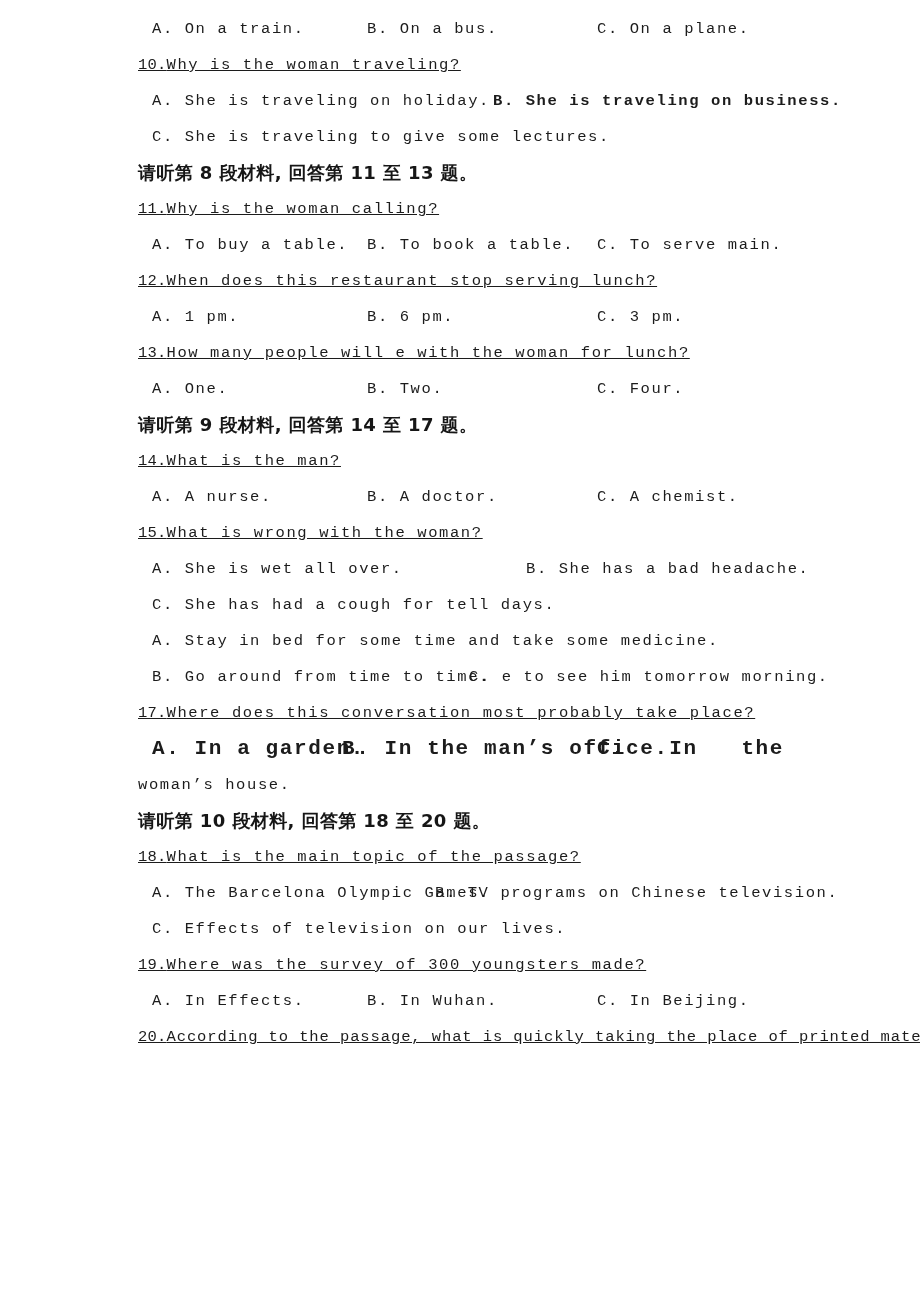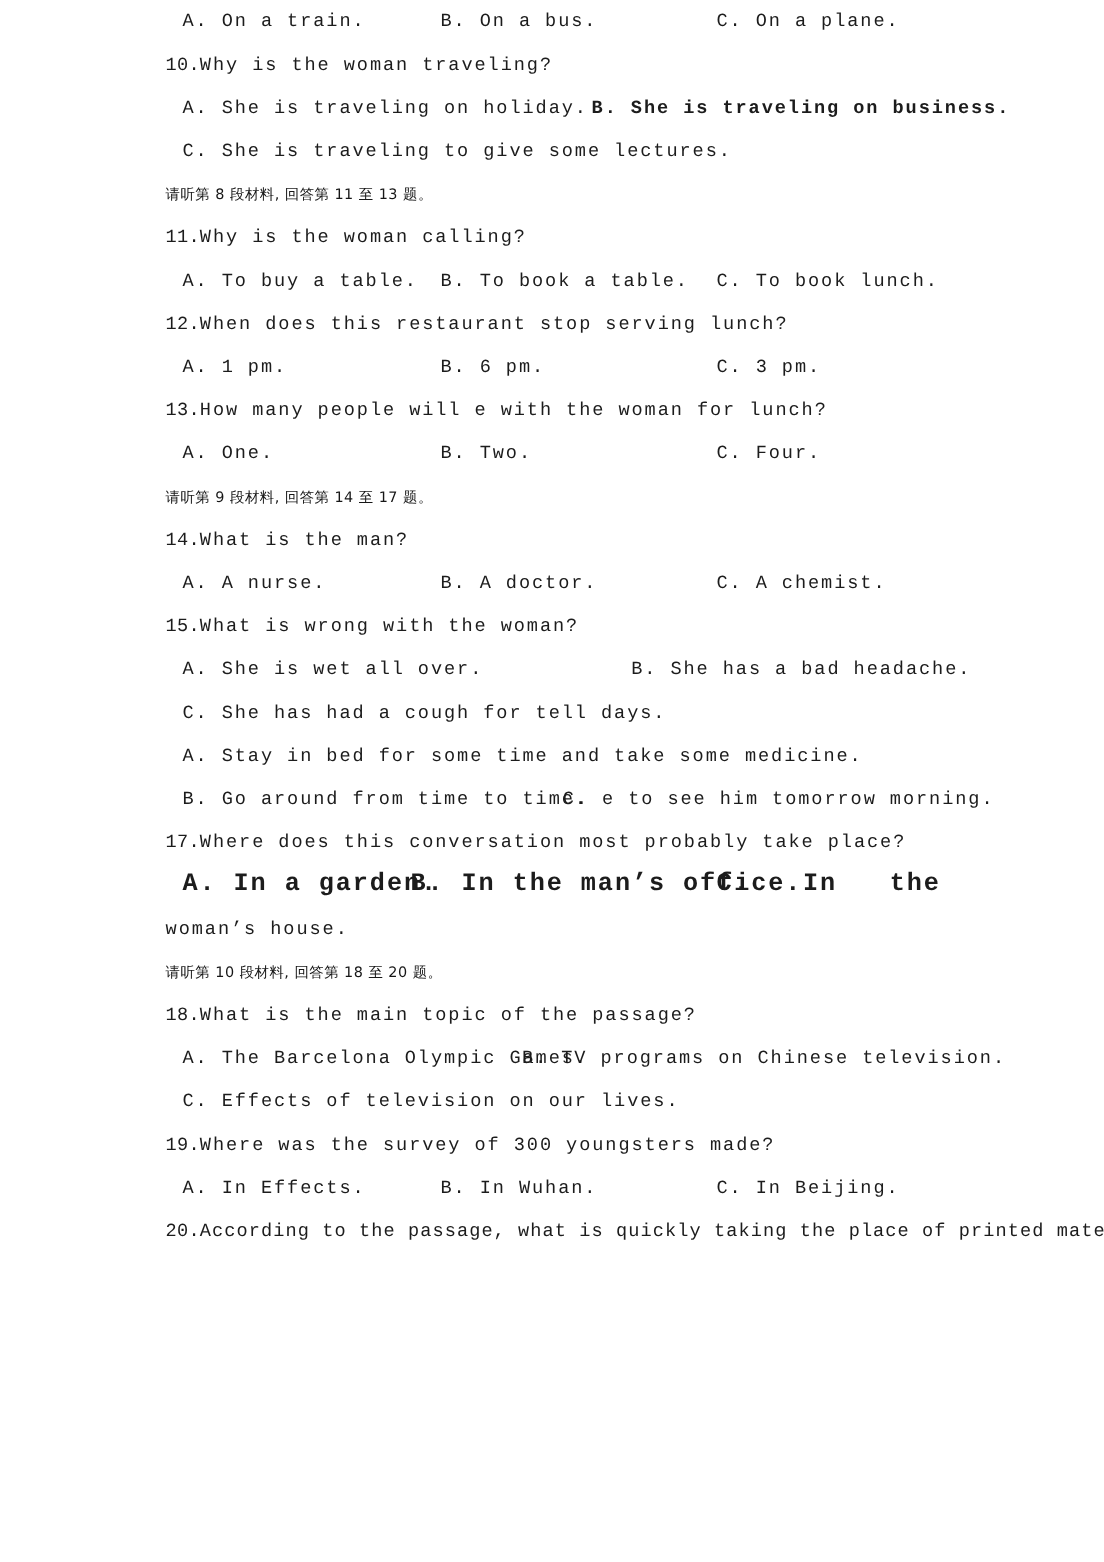--- a/index.html
+++ b/index.html
@@ -13,38 +13,39 @@
     position: relative;
     overflow: hidden;
     font-family: "Liberation Mono", "DejaVu Sans Mono", monospace;
     color: #1c1c1c;
     -webkit-font-smoothing: antialiased;
   }
 
   .page {
     position: absolute;
     left: 138px;
-    top: 0;
+    top: 11px;
     width: 646px;
     box-sizing: content-box;
   }
 
   
   .line {
     height: 36px;
     line-height: 36px;
     font-size: 15.5px;
     white-space: nowrap;
     position: relative;
   }
 
   
   .qline {
     display: flex;
     align-items: flex-start;
+    text-decoration: underline;
   }
   .qnum {
     flex: 0 0 auto;
     letter-spacing: 0.2px;
   }
   .qtext {
     flex: 0 0 auto;
     letter-spacing: 1.6px;
   }
 
@@ -67,23 +68,23 @@
   .col-c3 { left: 459px; }
   
   .col-b2 { left: 355px; font-weight: bold; }
   
   .col-w { left: 14px; }
 
   
   .cn-head {
     height: 36px;
     line-height: 36px;
-    font-size: 12px;
+    font-size: 18px;
     font-family: "DejaVu Sans", "Liberation Sans", sans-serif;
-    font-weight: 400;
+    font-weight: 700;
     color: #161616;
     letter-spacing: 0.4px;
     white-space: nowrap;
   }
 
   
   .justrow {
     height: 36px;
     line-height: 36px;
     font-size: 21px;
@@ -131,21 +132,21 @@
 
   <div class="cn-head">请听第 8 段材料, 回答第 11 至 13 题。</div>
 
   <div class="line qline">
     <span class="qnum">11.</span>
     <span class="qtext">Why is the woman calling?</span>
   </div>
   <div class="optrow">
     <span class="opt col-a">A. To buy a table.</span>
     <span class="opt col-b3">B. To book a table.</span>
-    <span class="opt col-c3">C. To book lunch.</span>
+    <span class="opt col-c3">C. To serve main.</span>
   </div>
 
   <div class="line qline">
     <span class="qnum">12.</span>
     <span class="qtext">When does this restaurant stop serving lunch?</span>
   </div>
   <div class="optrow">
     <span class="opt col-a">A. 1 pm.</span>
     <span class="opt col-b3">B. 6 pm.</span>
     <span class="opt col-c3">C. 3 pm.</span>

